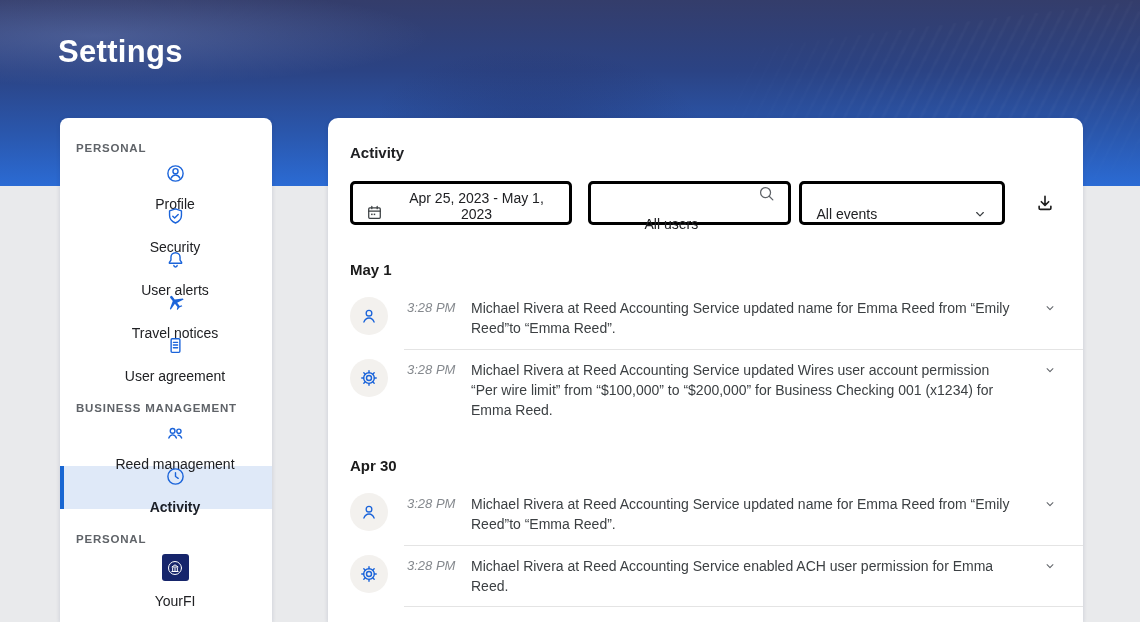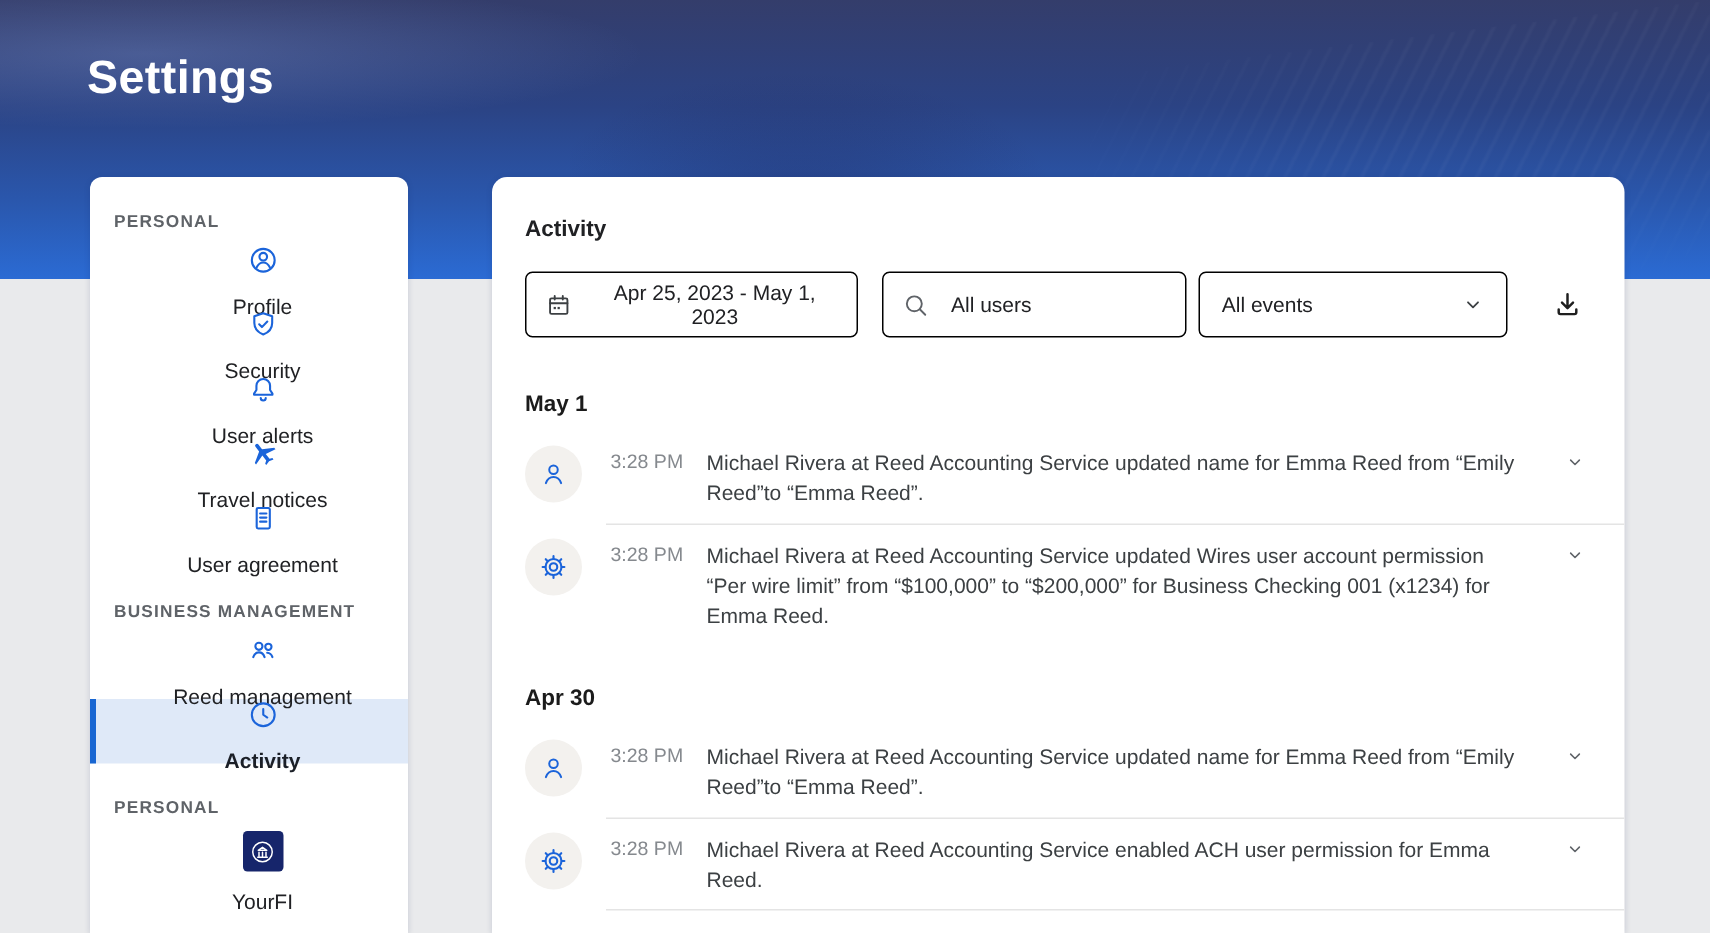--- a/index.html
+++ b/index.html
@@ -30,41 +30,41 @@
   .nav-icon{width:21px;height:21px;color:#1b64da;display:flex;align-items:center;justify-content:center;flex:none;}
   .nav-icon svg{width:21px;height:21px;}
   .nav-icon.square{width:27px;height:27px;background:#16256b;border-radius:3px;color:#fff;}
   .nav-icon.square svg{width:20px;height:20px;}
 
   
   .main-card{position:absolute;left:328px;top:118px;width:755px;height:504px;background:#fff;
     border-radius:10px 10px 0 0;box-shadow:0 1px 4px rgba(26,38,84,.16);overflow:hidden;}
   .panel-title{padding:26px 22px 0 22px;font-size:15px;font-weight:700;color:#202124;}
   .filters{display:flex;align-items:center;margin:20px 22px 0 22px;}
-  .filter{box-sizing:border-box;height:44px;border:1px solid #000000;border-radius:5px;background:#fff;
-    display:flex;align-items:center;font-size:14px;color:#202124;font-family:inherit;cursor:pointer;}
+  .filter{box-sizing:border-box;height:44px;border:3px solid #000000;border-radius:5px;background:#fff;
+    display:flex;align-items:flex-end;font-size:14px;color:#202124;font-family:inherit;cursor:pointer;}
   .date-filter{width:227px;padding:0 12px;gap:12px;}
-  .search-filter{width:208px;margin-left:16px;padding:0 12px;gap:12px;cursor:text;}
+  .search-filter{width:208px;margin-left:16px;padding:0 12px;gap:12px;cursor:text;flex-direction:column;}
   .search-input{border:none;outline:none;width:130px;font-size:14px;color:#202124;font-family:inherit;background:transparent;}
   .select-filter{width:210px;margin-left:8px;padding:0 14px;justify-content:space-between;}
   .download-btn{margin-left:24px;background:none;border:none;width:32px;height:32px;color:#1f1f1f;
     display:flex;align-items:center;justify-content:center;cursor:pointer;}
   .f-icon{display:flex;align-items:center;justify-content:center;}
   .date-filter .f-icon{color:#3c4043;} .date-filter .f-icon svg{width:19px;height:19px;}
   .search-filter .f-icon{color:#5f6368;} .search-filter .f-icon svg{width:19px;height:19px;}
   .select-filter .chev{color:#3c4043;} .select-filter .chev svg{width:16px;height:16px;}
   .download-btn svg{width:22px;height:22px;}
 
   #events-container{margin-top:10px;}
   .group-date{padding:26px 22px 9px 22px;font-size:15px;font-weight:700;color:#1b1b1b;}
   .event-row{position:relative;display:flex;align-items:flex-start;padding:10px 26px 11px 22px;}
   .avatar{width:38px;height:38px;border-radius:50%;background:#f3f1ee;color:#1b64da;
     display:flex;align-items:center;justify-content:center;flex:none;}
   .avatar svg{width:20px;height:20px;}
-  .event-time{width:52px;margin-left:19px;margin-right:12px;font-size:13px;color:#85898e;padding-top:3px;flex:none;}
+  .event-time{width:52px;margin-left:19px;margin-right:12px;font-size:13px;color:#85898e;padding-top:3px;flex:none;font-style:italic;}
   .event-text{flex:1;max-width:543px;font-size:14px;line-height:20px;color:#3c4043;padding-top:1px;}
   .row-chevron{margin-left:auto;color:#5f6368;padding-top:4px;cursor:pointer;display:flex;}
   .row-chevron svg{width:14px;height:14px;}
   .event-row:not(:first-child)::before{content:"";position:absolute;top:0;left:76px;right:0;height:1px;background:#e4e4e4;}
   .event-group:last-child .event-row:last-child::after{content:"";position:absolute;bottom:0;left:76px;right:0;height:1px;background:#e4e4e4;}
 </style>
 </head>
 <body>
 
 <div class="stage">

